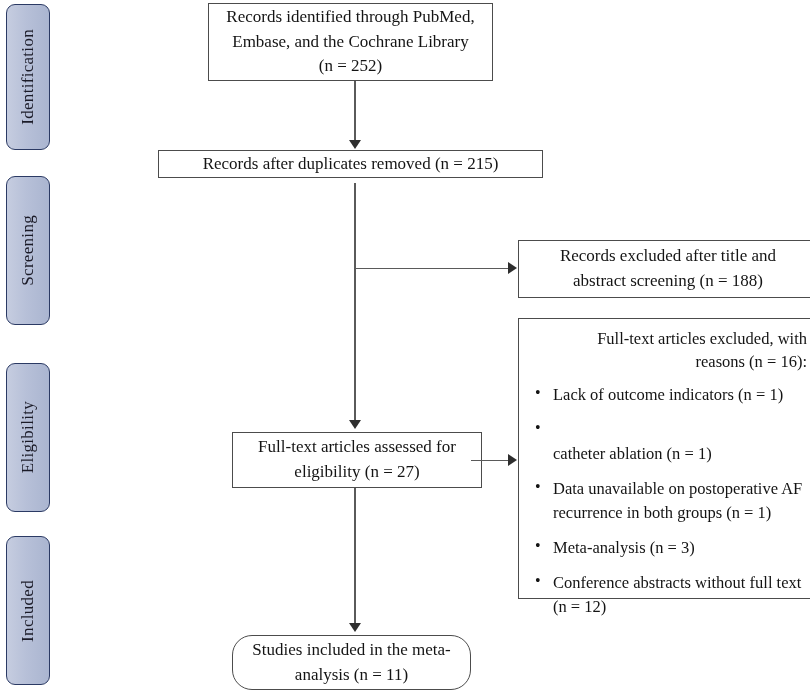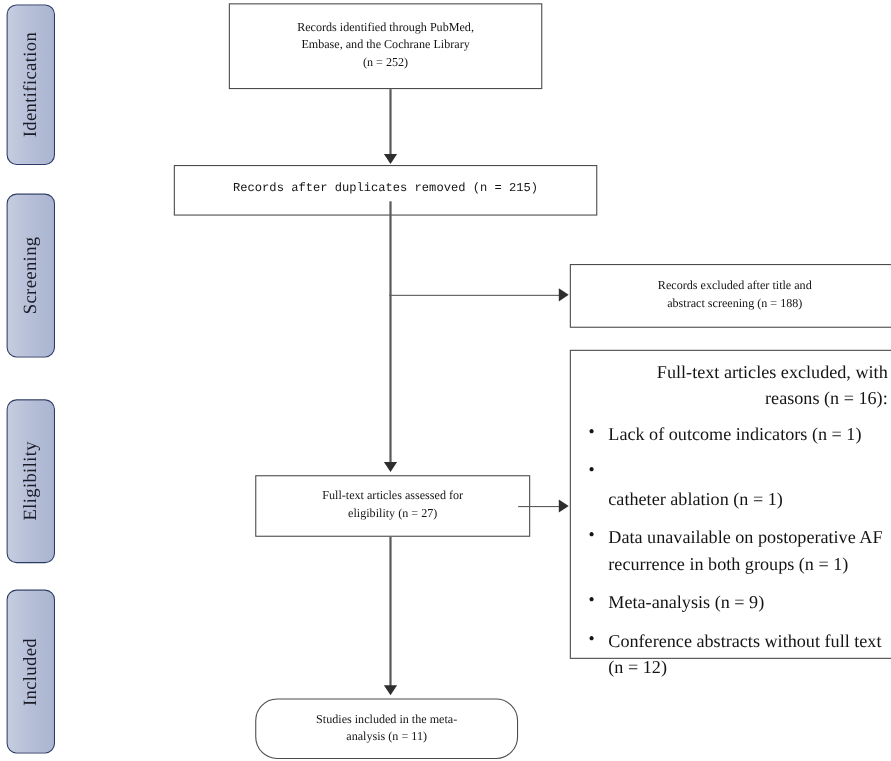--- a/index.html
+++ b/index.html
@@ -48,29 +48,29 @@
   
   .fbox {
     position: absolute;
     border: 1.4px solid #4c4c4c;
     background: #ffffff;
     display: flex;
     flex-direction: column;
     align-items: center;
     justify-content: center;
     text-align: center;
-    font-size: 11px;
+    font-size: 17px;
     line-height: 1.45;
     color: #141414;
     padding: 3px 8px;
   }
   .fbox .ln { display: block; white-space: nowrap; }
 
   #box-identified      { left: 208px; top: 3px;   width: 285px; height: 78px; }
-  #box-dedup           { left: 158px; top: 150px; width: 385px; height: 46px; font-family: Liberation Mono, monospace; }
+  #box-dedup           { left: 158px; top: 150px; width: 385px; height: 28px; }
   #box-excluded-title  { left: 518px; top: 240px; width: 300px; height: 58px; }
   #box-fulltext        { left: 232px; top: 432px; width: 250px; height: 56px; }
   #box-included        { left: 232px; top: 635px; width: 239px; height: 55px; border-radius: 20px; }
 
   
   #box-reasons {
     position: absolute;
     left: 518px; top: 318px;
     width: 300px; height: 281px;
     border: 1.4px solid #4c4c4c;
@@ -181,21 +181,21 @@
         <br>
         <span>catheter ablation (n = 1)</span>
       </li>
       <li>
         <span class="bullet">•</span>
         <span>Data unavailable on postoperative AF</span><br>
         <span>recurrence in both groups (n = 1)</span>
       </li>
       <li>
         <span class="bullet">•</span>
-        <span>Meta-analysis (n = 9)</span>
+        <span>Meta-analysis (n = 3)</span>
       </li>
       <li>
         <span class="bullet">•</span>
         <span>Conference abstracts without full text</span><br>
         <span>(n = 12)</span>
       </li>
     </ul>
   </div>
 
   <div class="fbox" id="box-fulltext">

